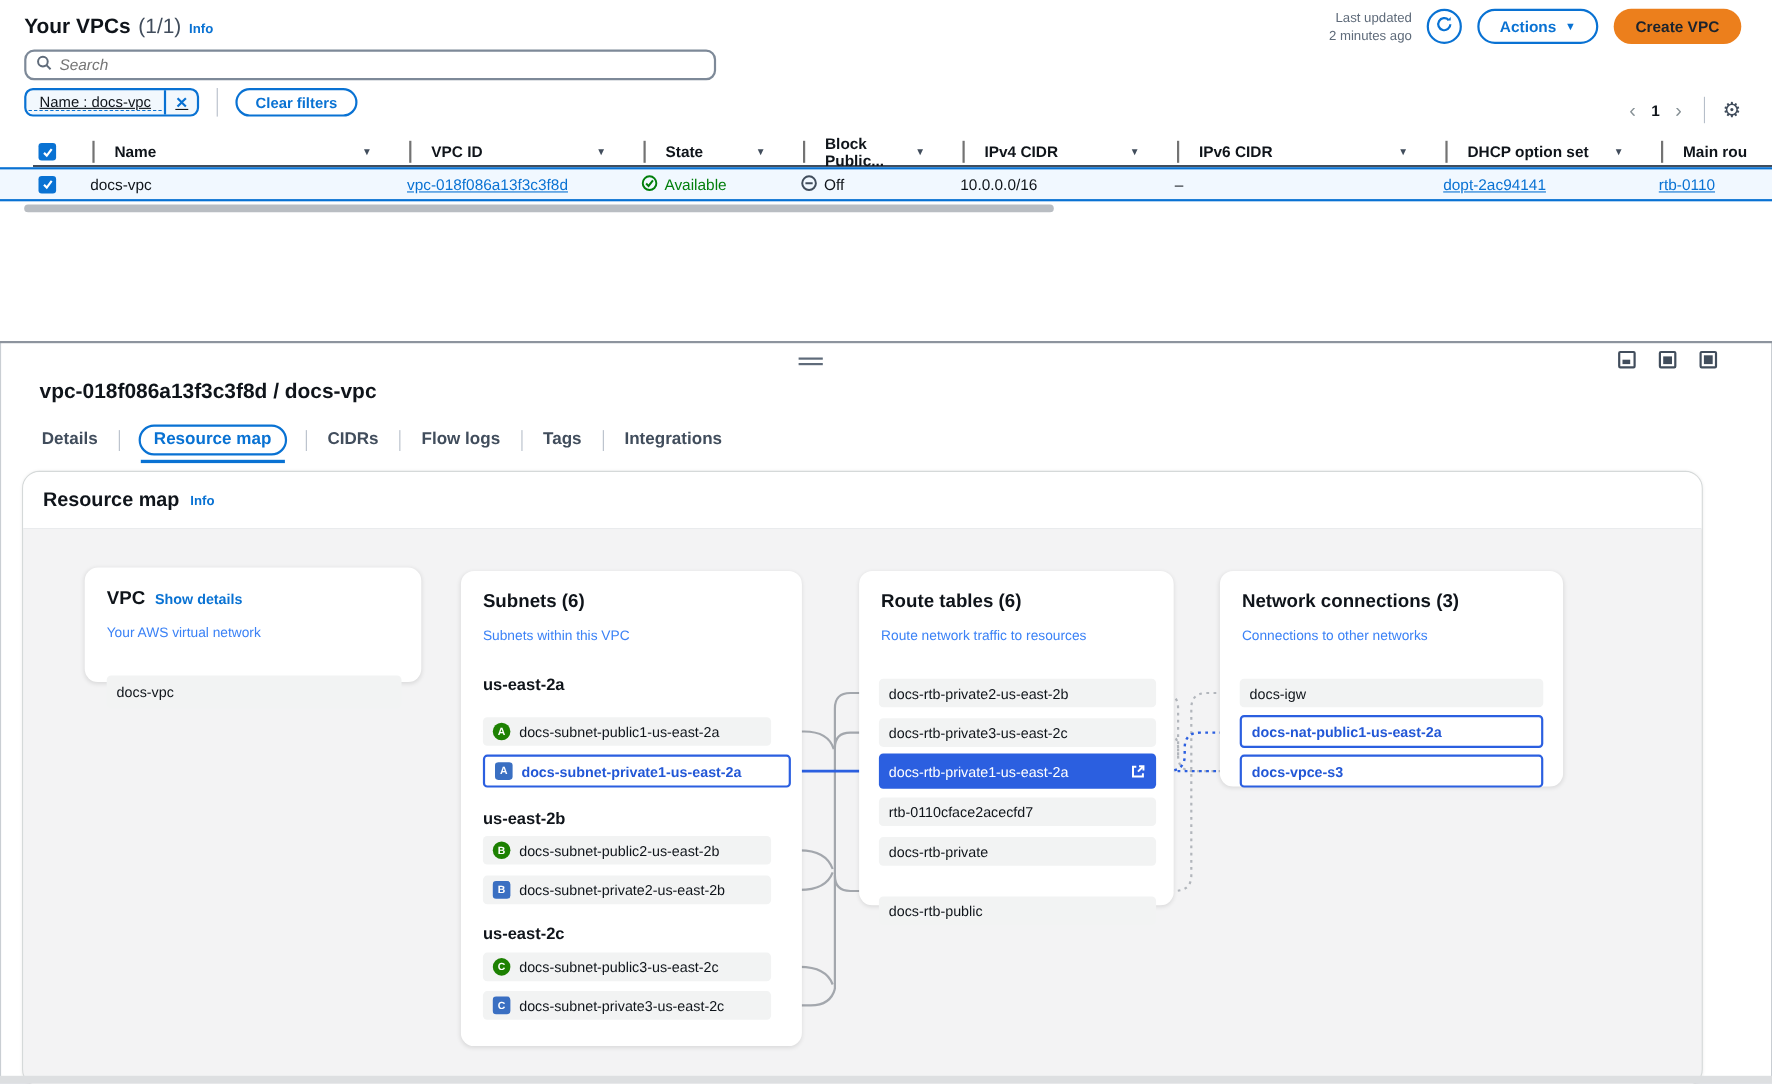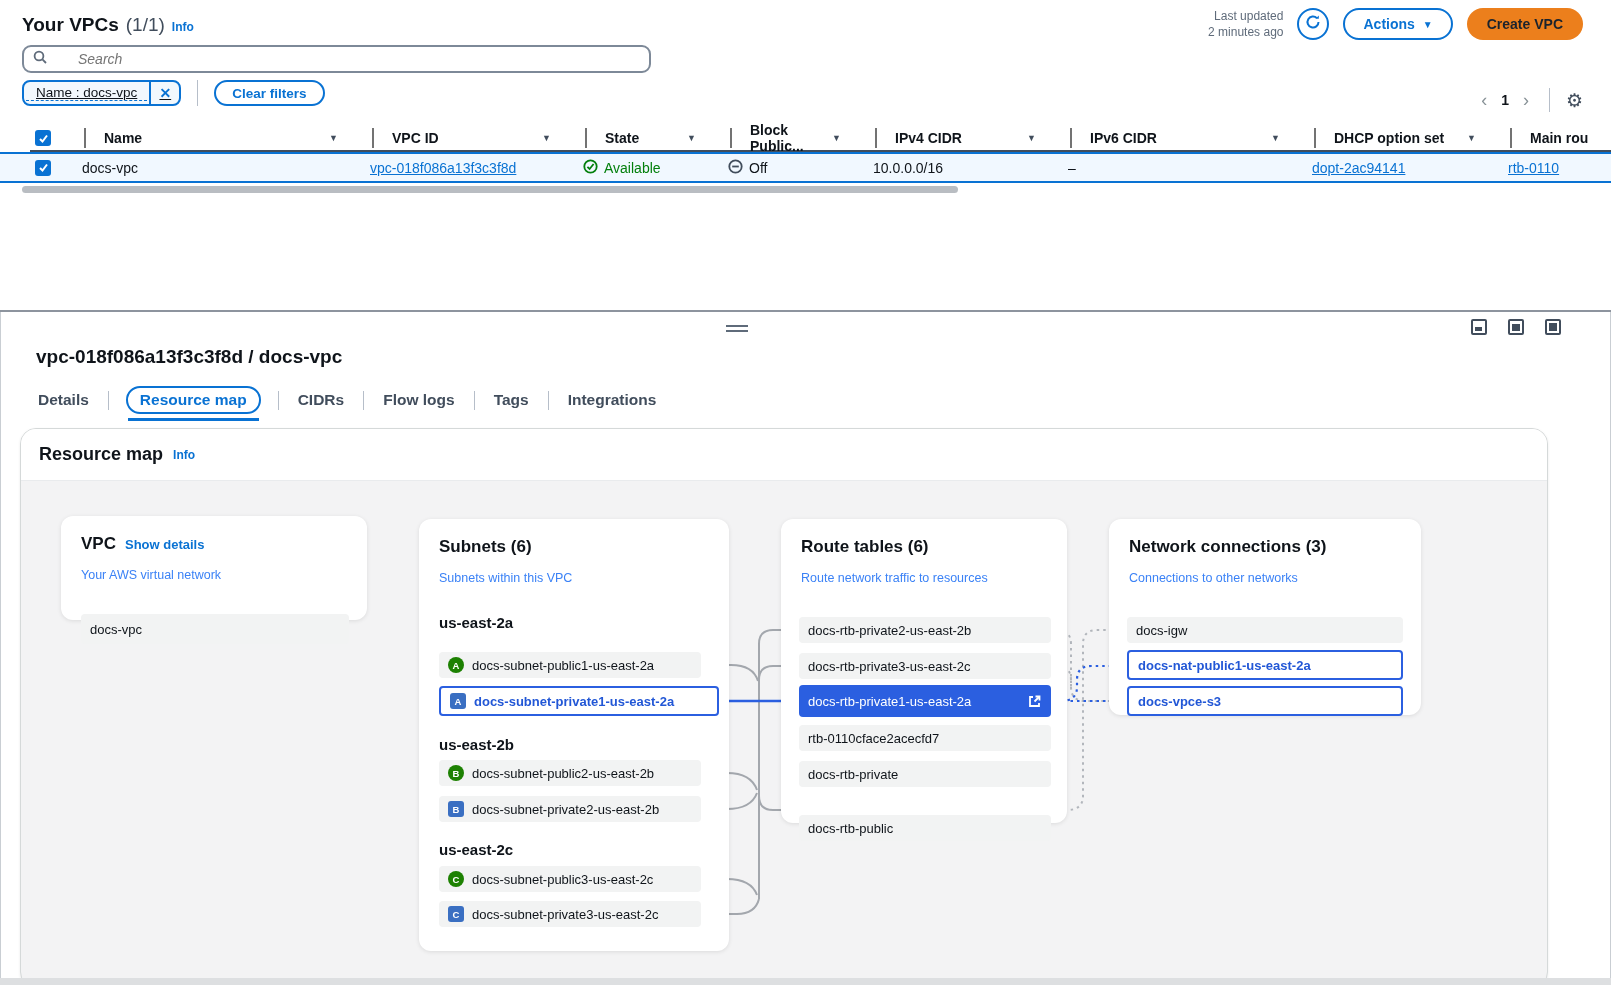--- a/index.html
+++ b/index.html
@@ -23,21 +23,21 @@
     display:flex; align-items:center; justify-content:center; cursor:pointer; }
   .btn { height:32px; border-radius:18px; display:inline-flex; align-items:center; gap:8px;
     padding:0 18px; font-size:14px; font-weight:bold; cursor:pointer; border:2px solid transparent; }
   .btn-secondary { border-color:#0972d3; color:#0972d3; background:#fff; }
   .btn-primary { background:#ec7f1c; color:#1b232d; border:none; padding:0 20px; }
   .caret { font-size:10px; }
 
   .search-box { position:absolute; left:22px; top:45px; width:629px; height:28px;
     border:2px solid #7d8998; border-radius:9px; display:flex; align-items:center; padding:0 9px; gap:7px; background:#fff; }
   .search-box input { border:none; outline:none; font-size:14px; font-style:italic; color:#0f766e;
-    width:100%; background:transparent; font-family:"Liberation Sans",sans-serif;margin-left:24px; }
+    width:100%; background:transparent; font-family:"Liberation Sans",sans-serif; }
 
   .filter-row { position:absolute; left:22px; top:80px; display:flex; align-items:center; }
   .token { display:flex; align-items:center; height:26px; border:2px solid #0972d3; border-radius:8px;
     background:#f2f8fd; overflow:hidden;text-decoration:underline; }
   .token-label { padding:0 10px; font-size:13.5px; border-bottom:1px dashed #0972d3; margin:0 2px; cursor:pointer; }
   .token-x { width:30px; height:26px; display:flex; align-items:center; justify-content:center;
     border-left:2px solid #0972d3; color:#0972d3; font-size:14px; font-weight:bold; cursor:pointer; }
   .vsep { width:1px; height:26px; background:#b6bec9; margin:0 16px; }
   .clear-btn { height:26px; border:2px solid #0972d3; border-radius:14px; background:#fff; color:#0972d3;
     font-weight:bold; font-size:13.5px; padding:0 16px; display:flex; align-items:center; cursor:pointer; }
@@ -90,21 +90,21 @@
   
   #rm-card { position:absolute; left:20px; top:428px; width:1528px; height:560px;
     border:1px solid #d5d9d9; border-radius:16px; background:#f3f3f4; overflow:hidden;
     box-shadow:0 1px 3px rgba(0,0,0,0.08); }
   #rm-header { height:52px; background:#fff; border-bottom:1px solid #e9ebed;
     display:flex; align-items:center; padding-left:18px; gap:10px; }
   .rm-title { font-size:18px; font-weight:bold; }
   #rm-content { position:relative; height:508px; }
 
   .col-card { position:absolute; background:#fff; border-radius:12px; box-shadow:0 1px 4px rgba(0,0,0,0.10); }
-  #vpc-card { left:40px; top:35px; width:306px; height:104px; }
+  #vpc-card { left:56px; top:35px; width:306px; height:104px; }
   #subnets-card { left:398px; top:38px; width:310px; height:432px; }
   #routes-card { left:760px; top:38px; width:286px; height:304px; }
   #net-card { left:1088px; top:38px; width:312px; height:196px; }
 
   .col-head { position:absolute; left:20px; top:18px; display:flex; align-items:baseline; gap:9px; }
   .col-title { font-size:17px; font-weight:bold; }
   .col-sub { position:absolute; left:20px; top:52px; font-size:12.5px; color:#3b82f6; }
   .show-details { font-size:13px; font-weight:bold; color:#0972d3; cursor:pointer; }
 
   .rm-row { position:absolute; height:26px; border-radius:4px; background:#f2f3f3;

